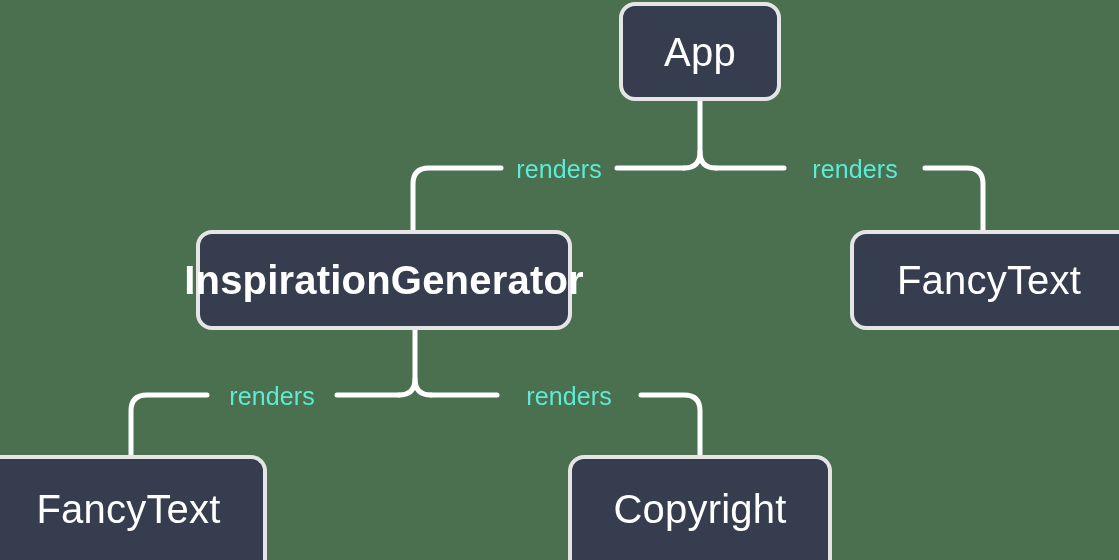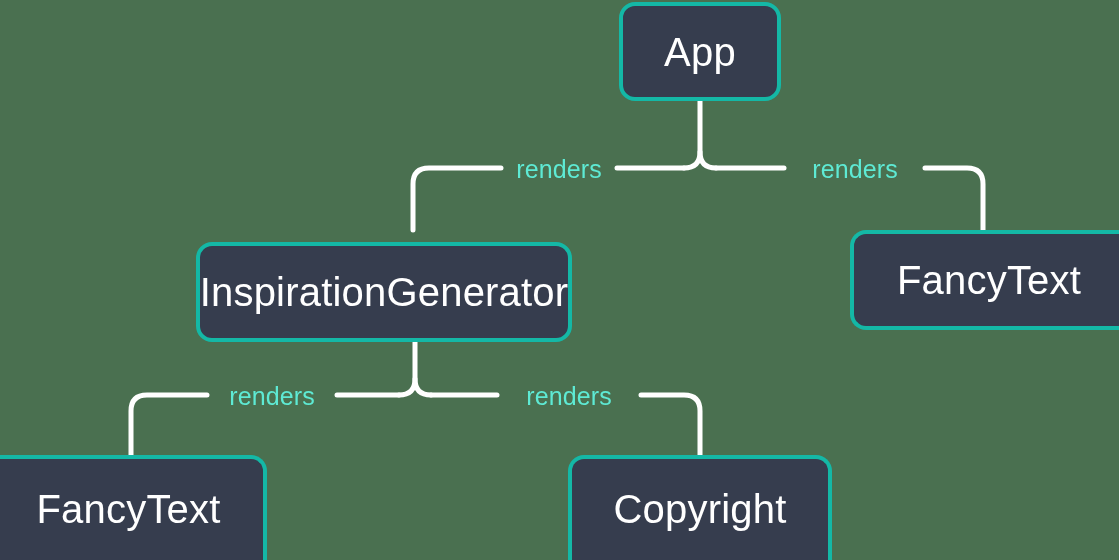--- a/index.html
+++ b/index.html
@@ -23,21 +23,21 @@
     position: absolute;
     left: 0;
     top: 0;
     width: 1119px;
     height: 560px;
   }
   .node {
     position: absolute;
     box-sizing: border-box;
     background: #363d4e;
-    border: 4px solid #14b8a6;
+    border: 4px solid #e5e5e5;
     border-radius: 16px;
     display: flex;
     align-items: center;
     justify-content: center;
     color: #ffffff;
     font-size: 40px;
     font-weight: 400;
     letter-spacing: 0.2px;
     white-space: nowrap;
     z-index: 3;
@@ -104,21 +104,21 @@
 
   <div class="edge-label" style="left:559px; top:169px;">renders</div>
   <div class="edge-label" style="left:855px; top:169px;">renders</div>
   <div class="edge-label" style="left:272px; top:396px;">renders</div>
   <div class="edge-label" style="left:569px; top:396px;">renders</div>
 
   <div class="node" style="left:619px; top:2px; width:162px; height:99px;">
     <span class="node-label">App</span>
   </div>
 
-  <div class="node" style="left:196px; top:242px; width:376px; height:100px;">
+  <div class="node" style="left:196px; top:230px; width:376px; height:100px;font-weight:bold;">
     <span class="node-label">InspirationGenerator</span>
   </div>
 
   <div class="node clip-right" style="left:850px; top:230px; width:274px; height:100px;">
     <span class="node-label">FancyText</span>
   </div>
 
   <div class="node clip-left clip-bottom" style="left:-6px; top:455px; width:273px; height:110px;">
     <span class="node-label" style="margin-top:-6px;">FancyText</span>
   </div>

